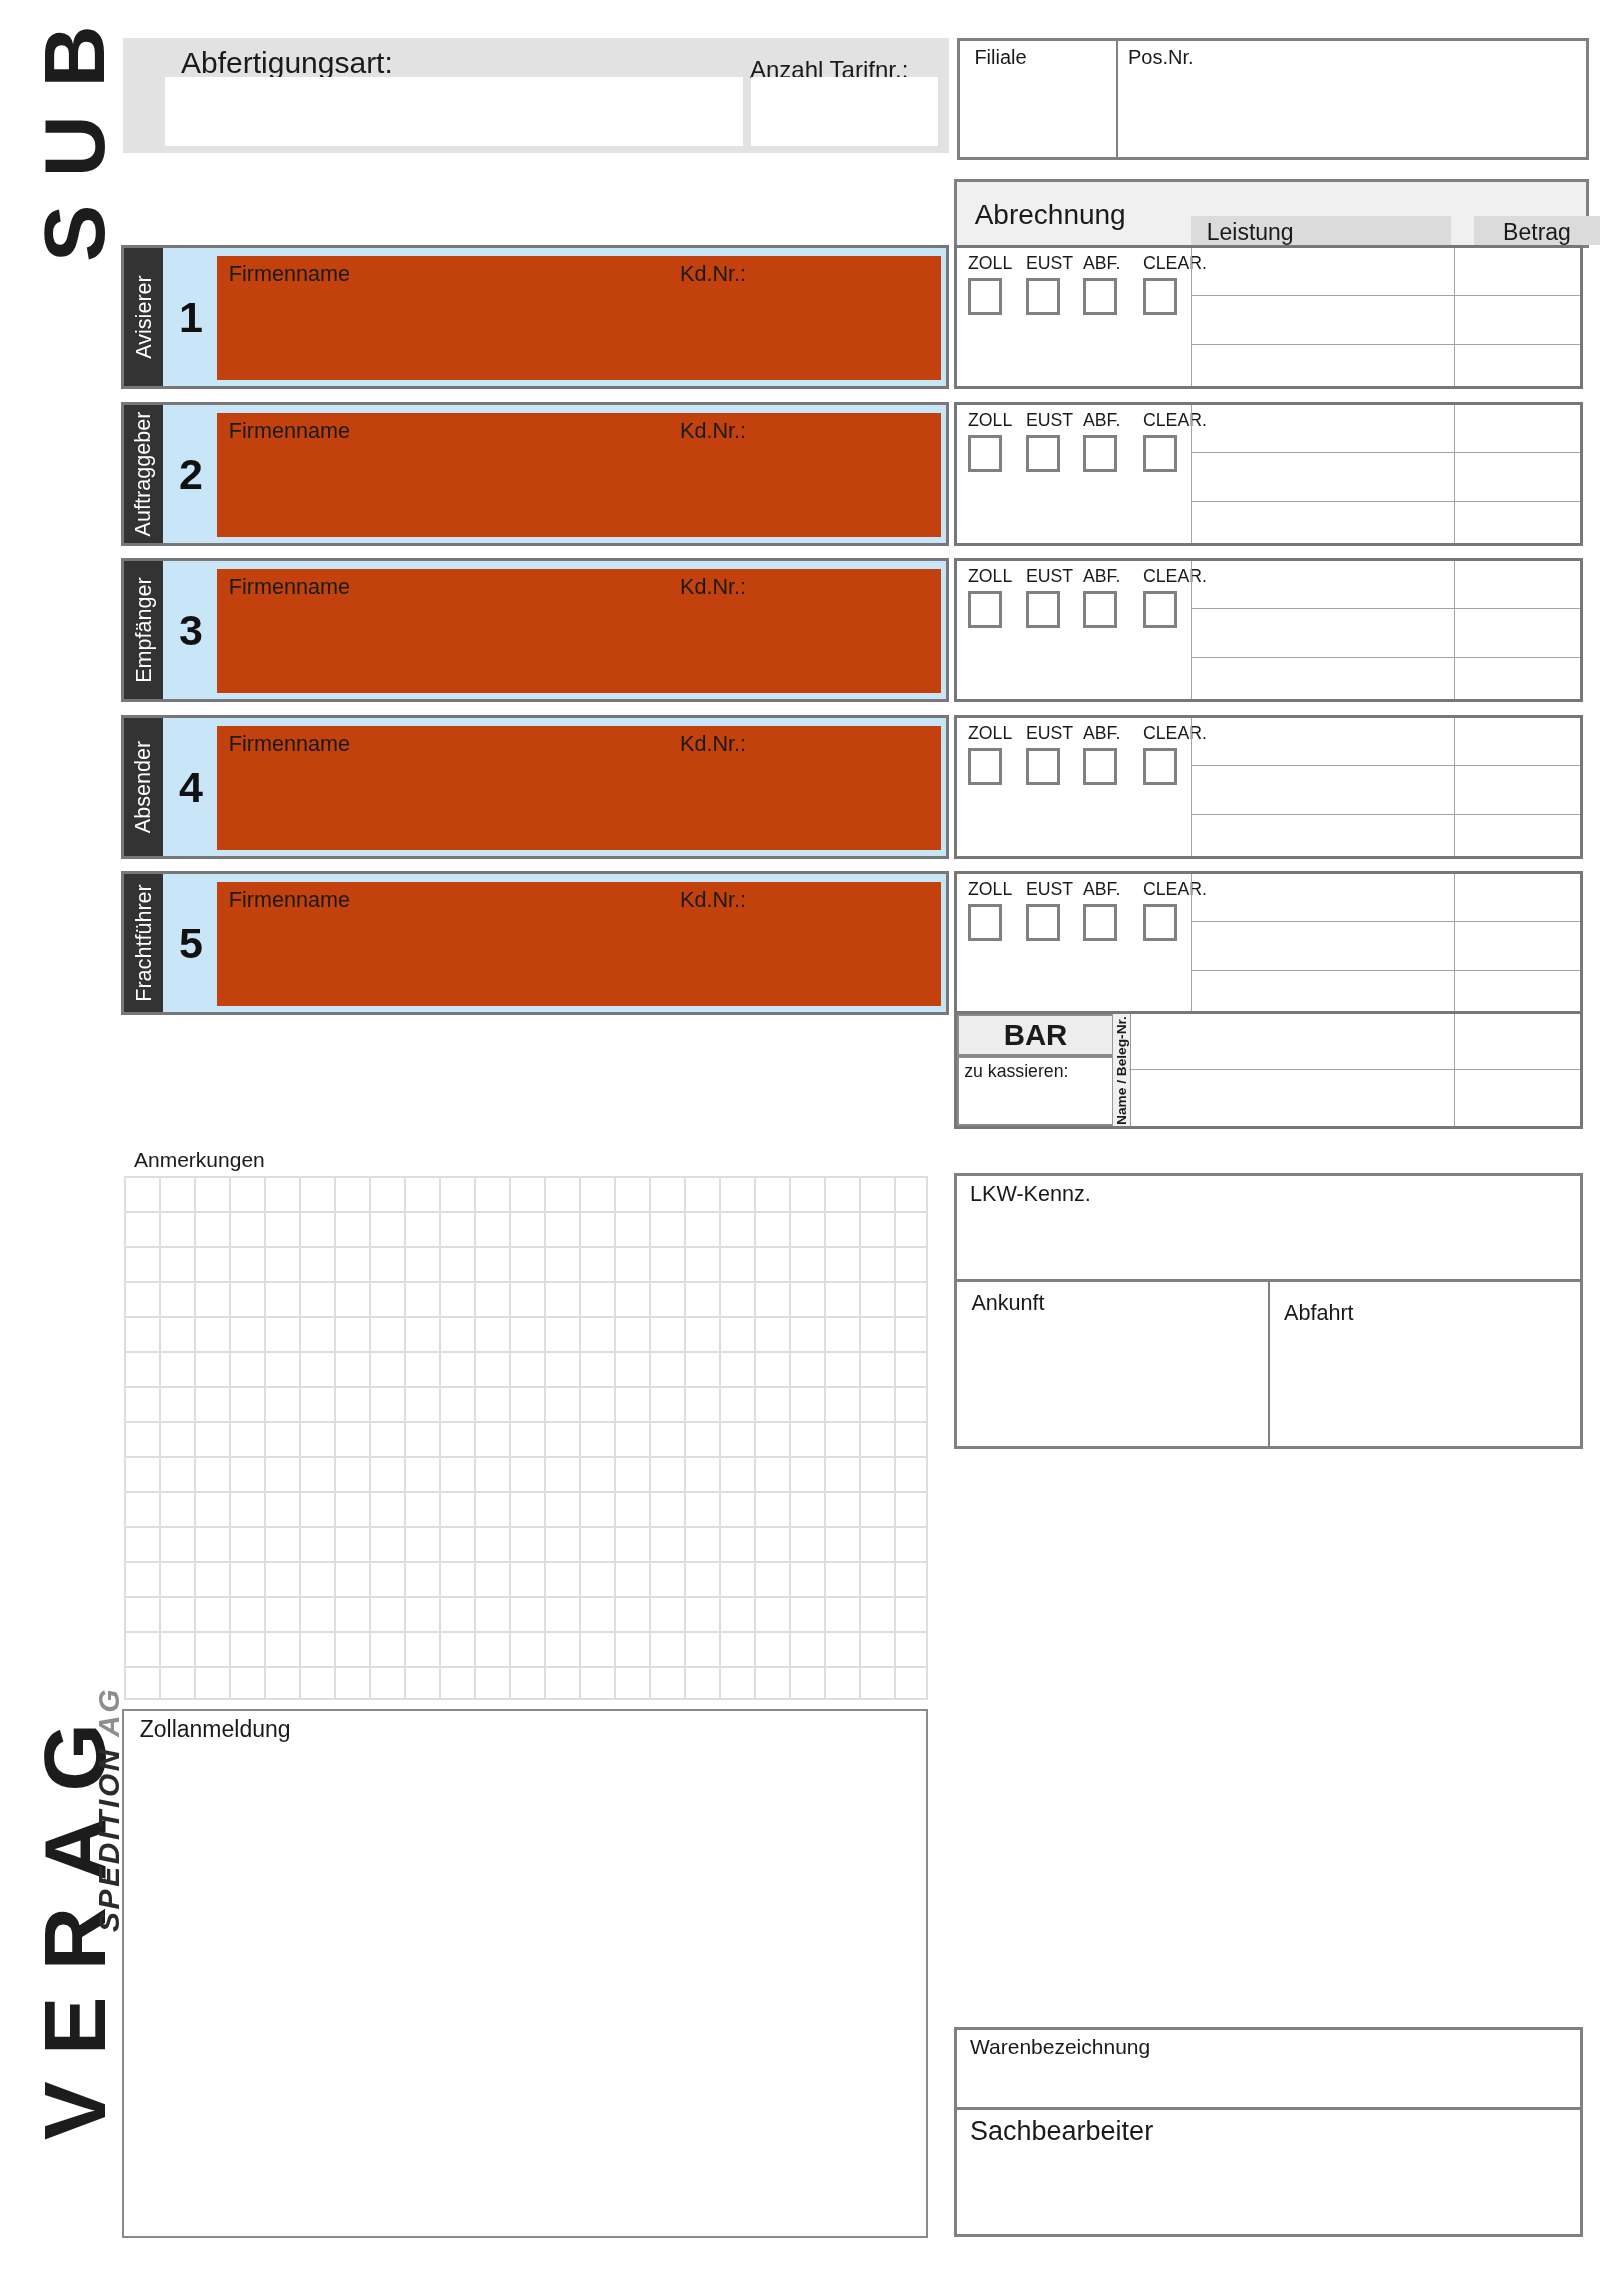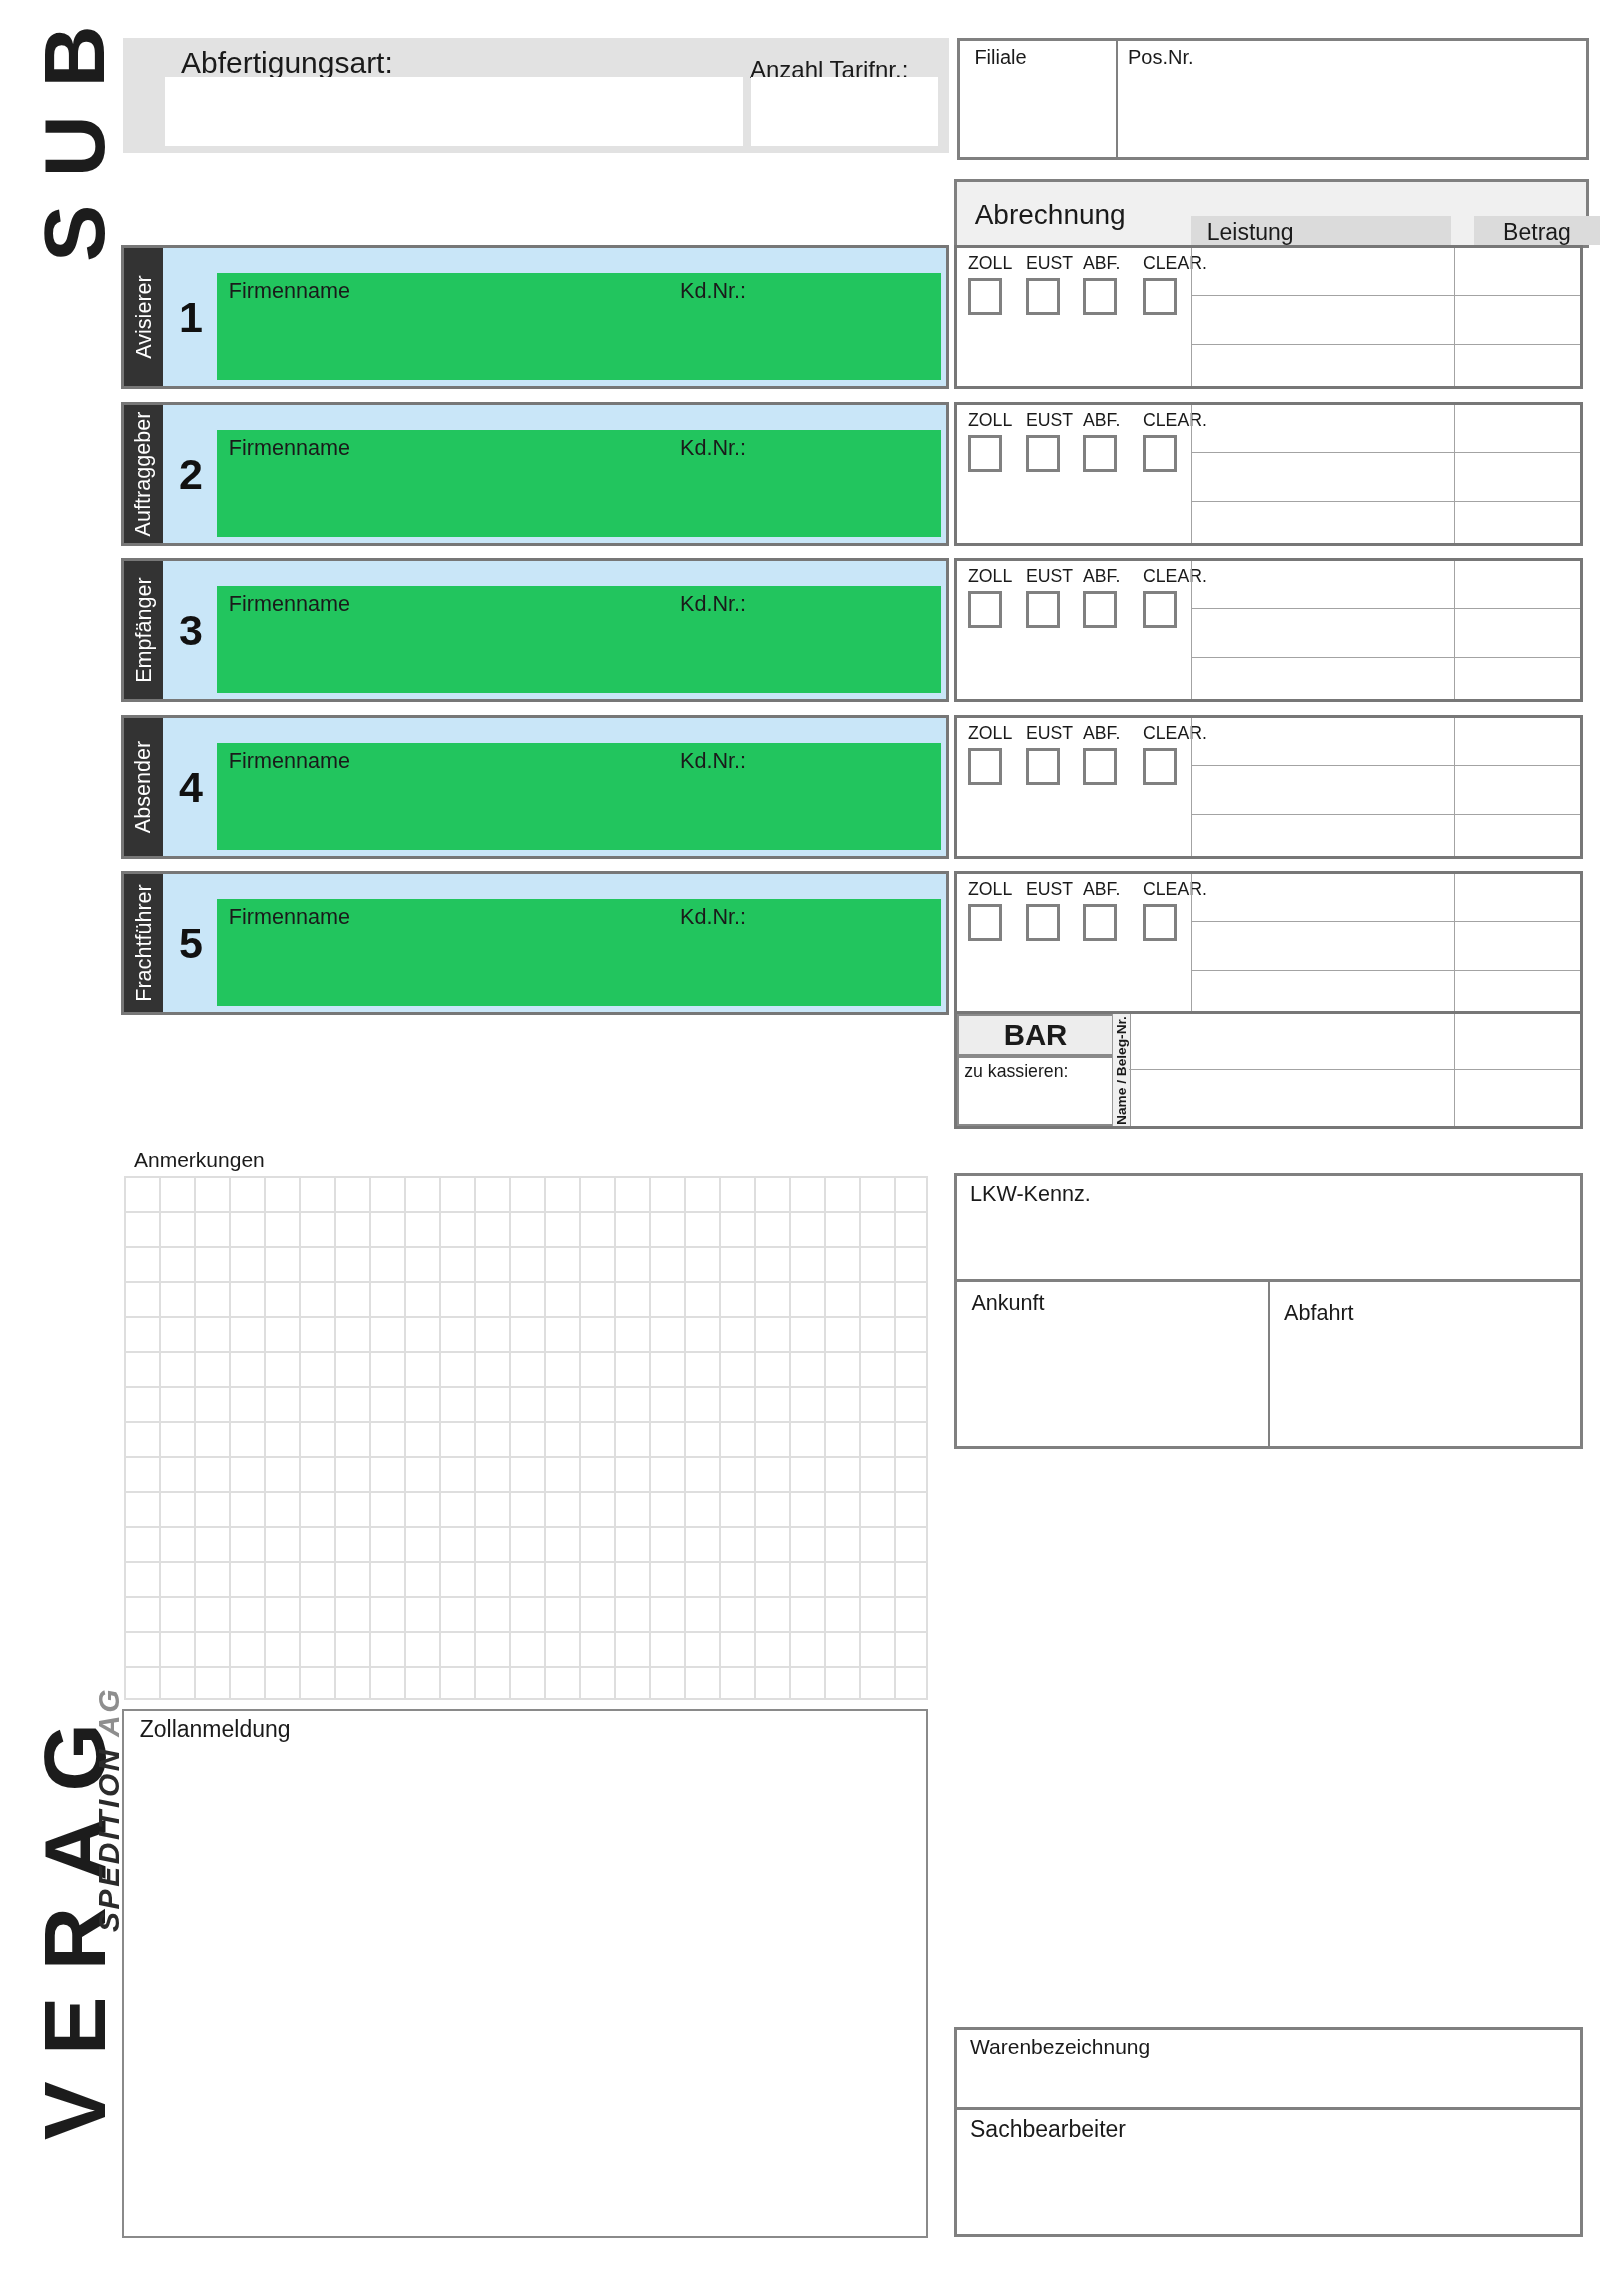--- a/index.html
+++ b/index.html
@@ -40,21 +40,21 @@
   .leistung-cell span{margin-left:15.7px;}
 
   
   .row-left{position:absolute; left:121px; width:828px; height:144px;
     border:3.9px solid #777; background:#c9e6f8; box-sizing:border-box;}
   .role-strip{position:absolute; left:0; top:0; bottom:0; width:39px; background:#333;
     display:flex; align-items:center; justify-content:center;}
   .role-strip span{transform:rotate(-90deg); white-space:nowrap; color:#fff; font-size:21.6px;}
   .row-num{position:absolute; left:44px; width:46px; top:50%; transform:translateY(-50%);
     font-size:43px; font-weight:bold; text-align:center; color:#111;}
-  .row-white{position:absolute; left:93px; top:7.9px; right:5.2px; bottom:6.5px; background:#22c55e;margin-top:17px;}
+  .row-white{position:absolute; left:93px; top:7.9px; right:5.2px; bottom:6.5px; background:#c2410c;}
   .fn-label{position:absolute; left:11.8px; top:5.2px; font-size:21.6px;}
   .kd-label{position:absolute; left:463px; top:5.2px; font-size:21.6px;}
 
   
   .row-right{position:absolute; left:954px; width:629px; height:144px;
     border:3.3px solid #777; background:#fff; box-sizing:border-box;}
   .cbl{position:absolute; top:5.2px; font-size:17.7px; letter-spacing:0px;}
   .cb{position:absolute; top:30px; width:27.5px; height:31px; border:3.9px solid #808080; background:#fff;}
   .vl{position:absolute; top:0; bottom:0; width:1.3px; background:#a3a3a3;}
   .hl{position:absolute; left:234px; right:0; height:1.3px; background:#a3a3a3;}
@@ -280,17 +280,17 @@
   </div>
 
 
   <div class="abs zoll-box">
     <span>Zollanmeldung</span>
   </div>
 
   <div class="fgroup" style="top:2027px; height:210px">
     <span class="fg-label" style="left:13px; top:5.2px; font-size:21px">Warenbezeichnung</span>
     <div class="fg-hdiv" style="top:77px"></div>
-    <span class="fg-label" style="left:13px; top:86px; font-size:23px">Sachbearbeiter</span>
+    <span class="fg-label" style="left:13px; top:86px; font-size:27px">Sachbearbeiter</span>
   </div>
 
 </div>
 
 
 </body></html>

